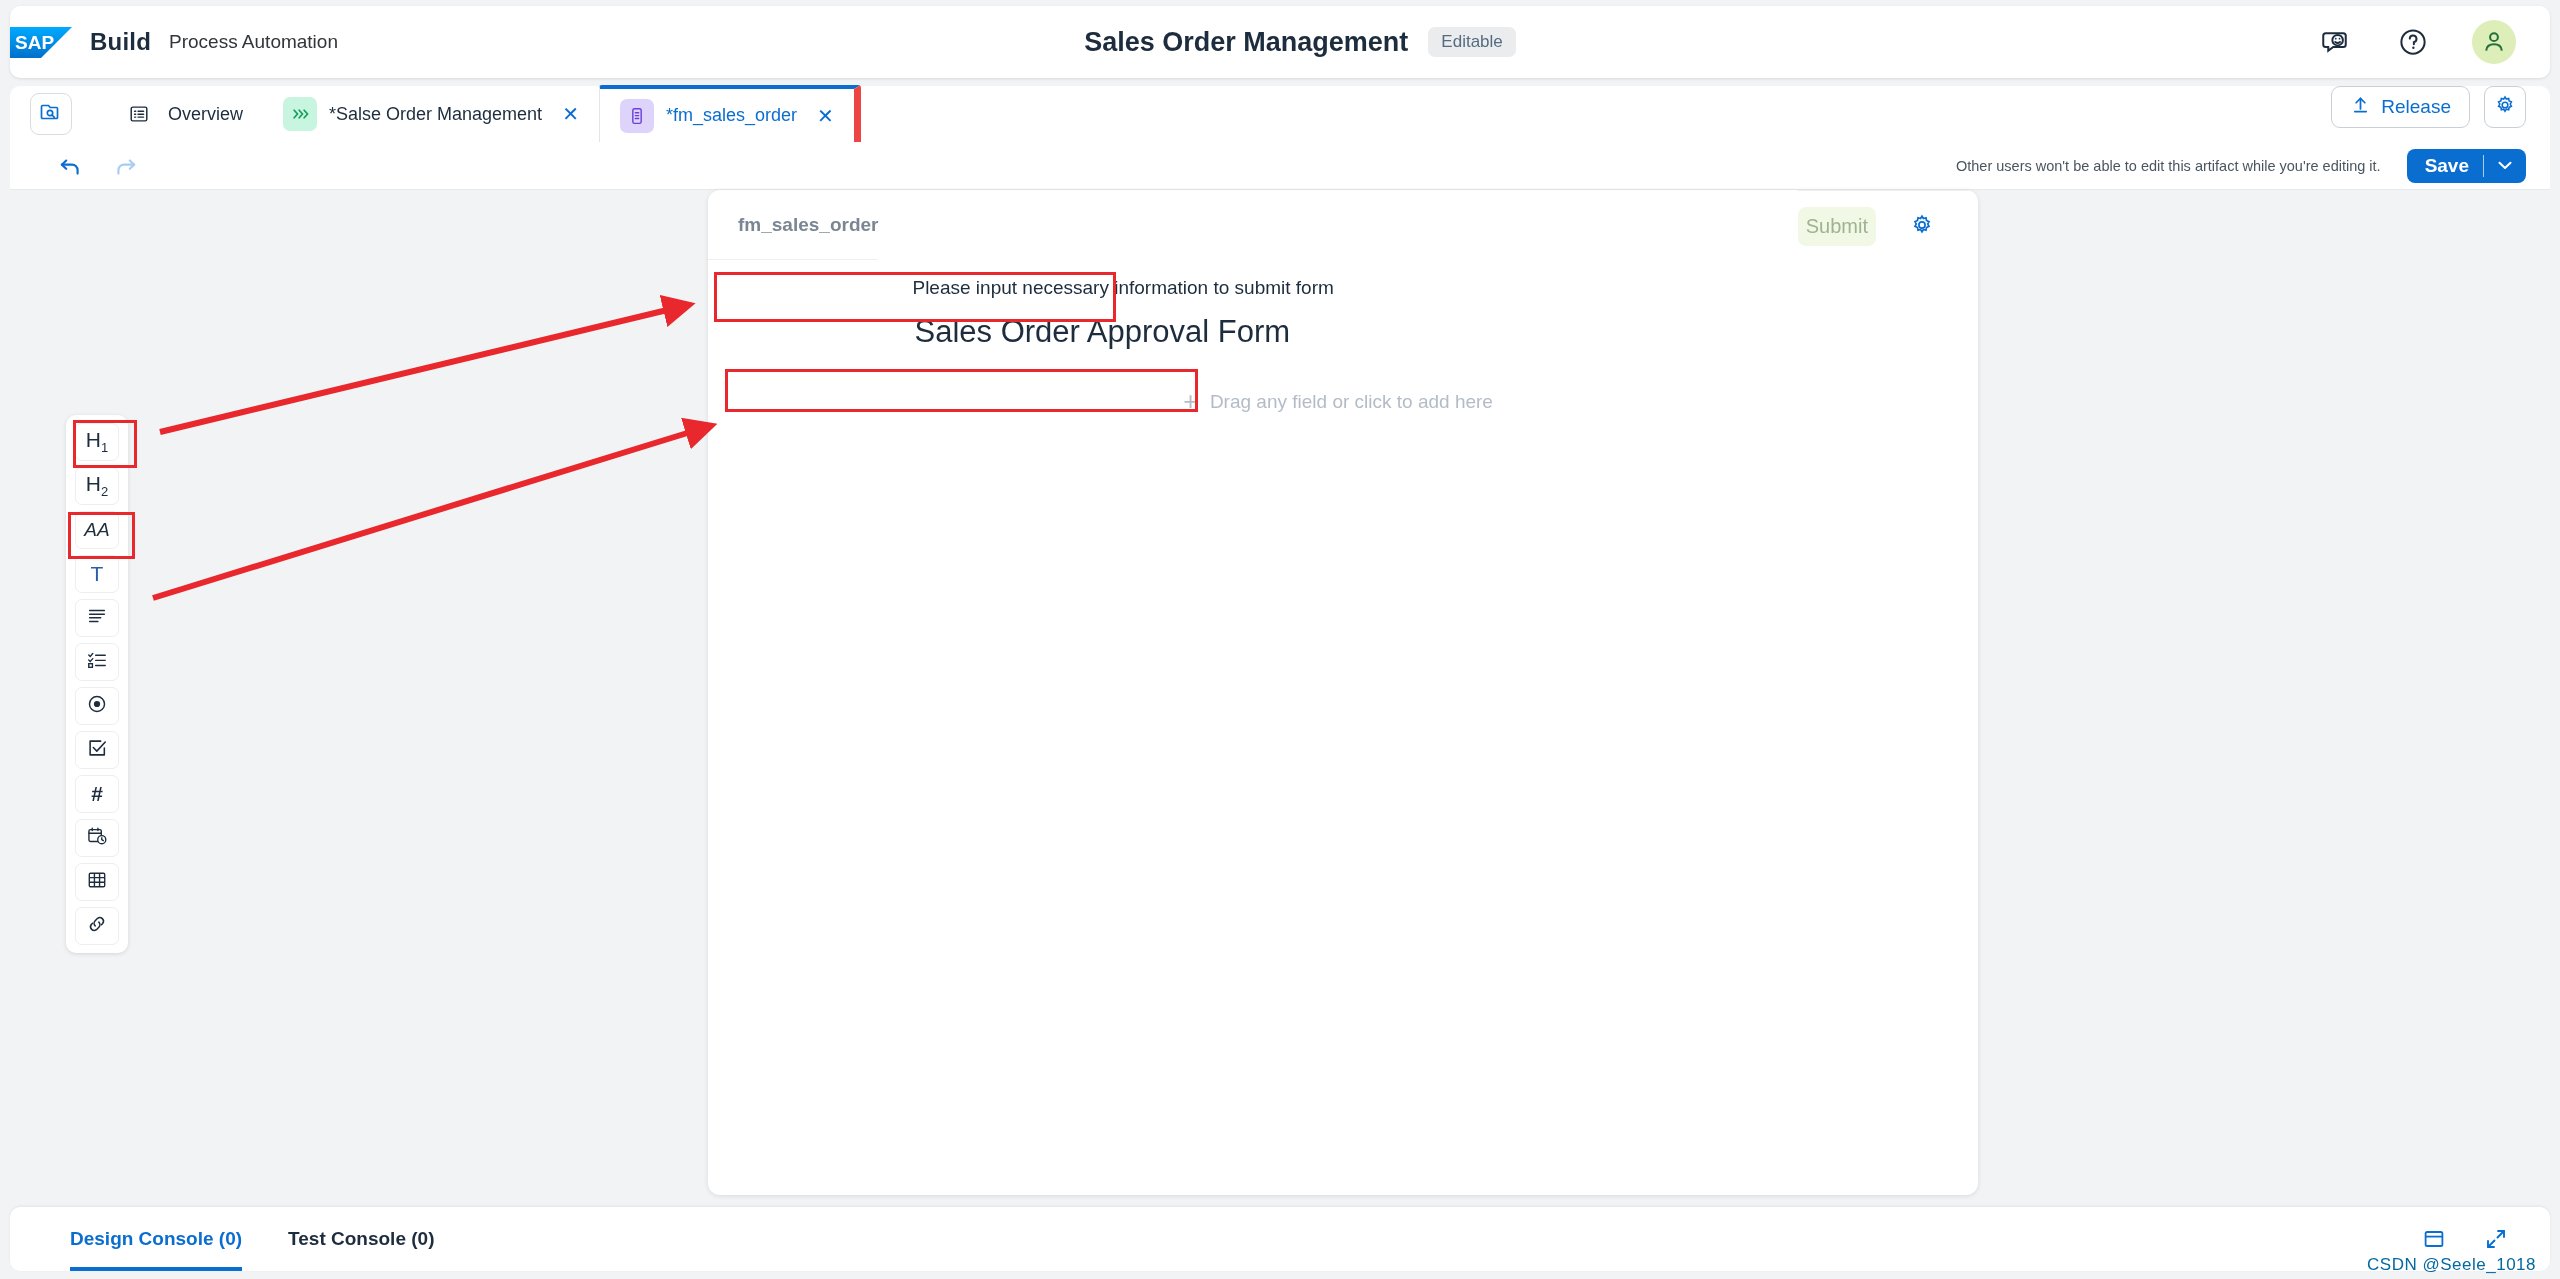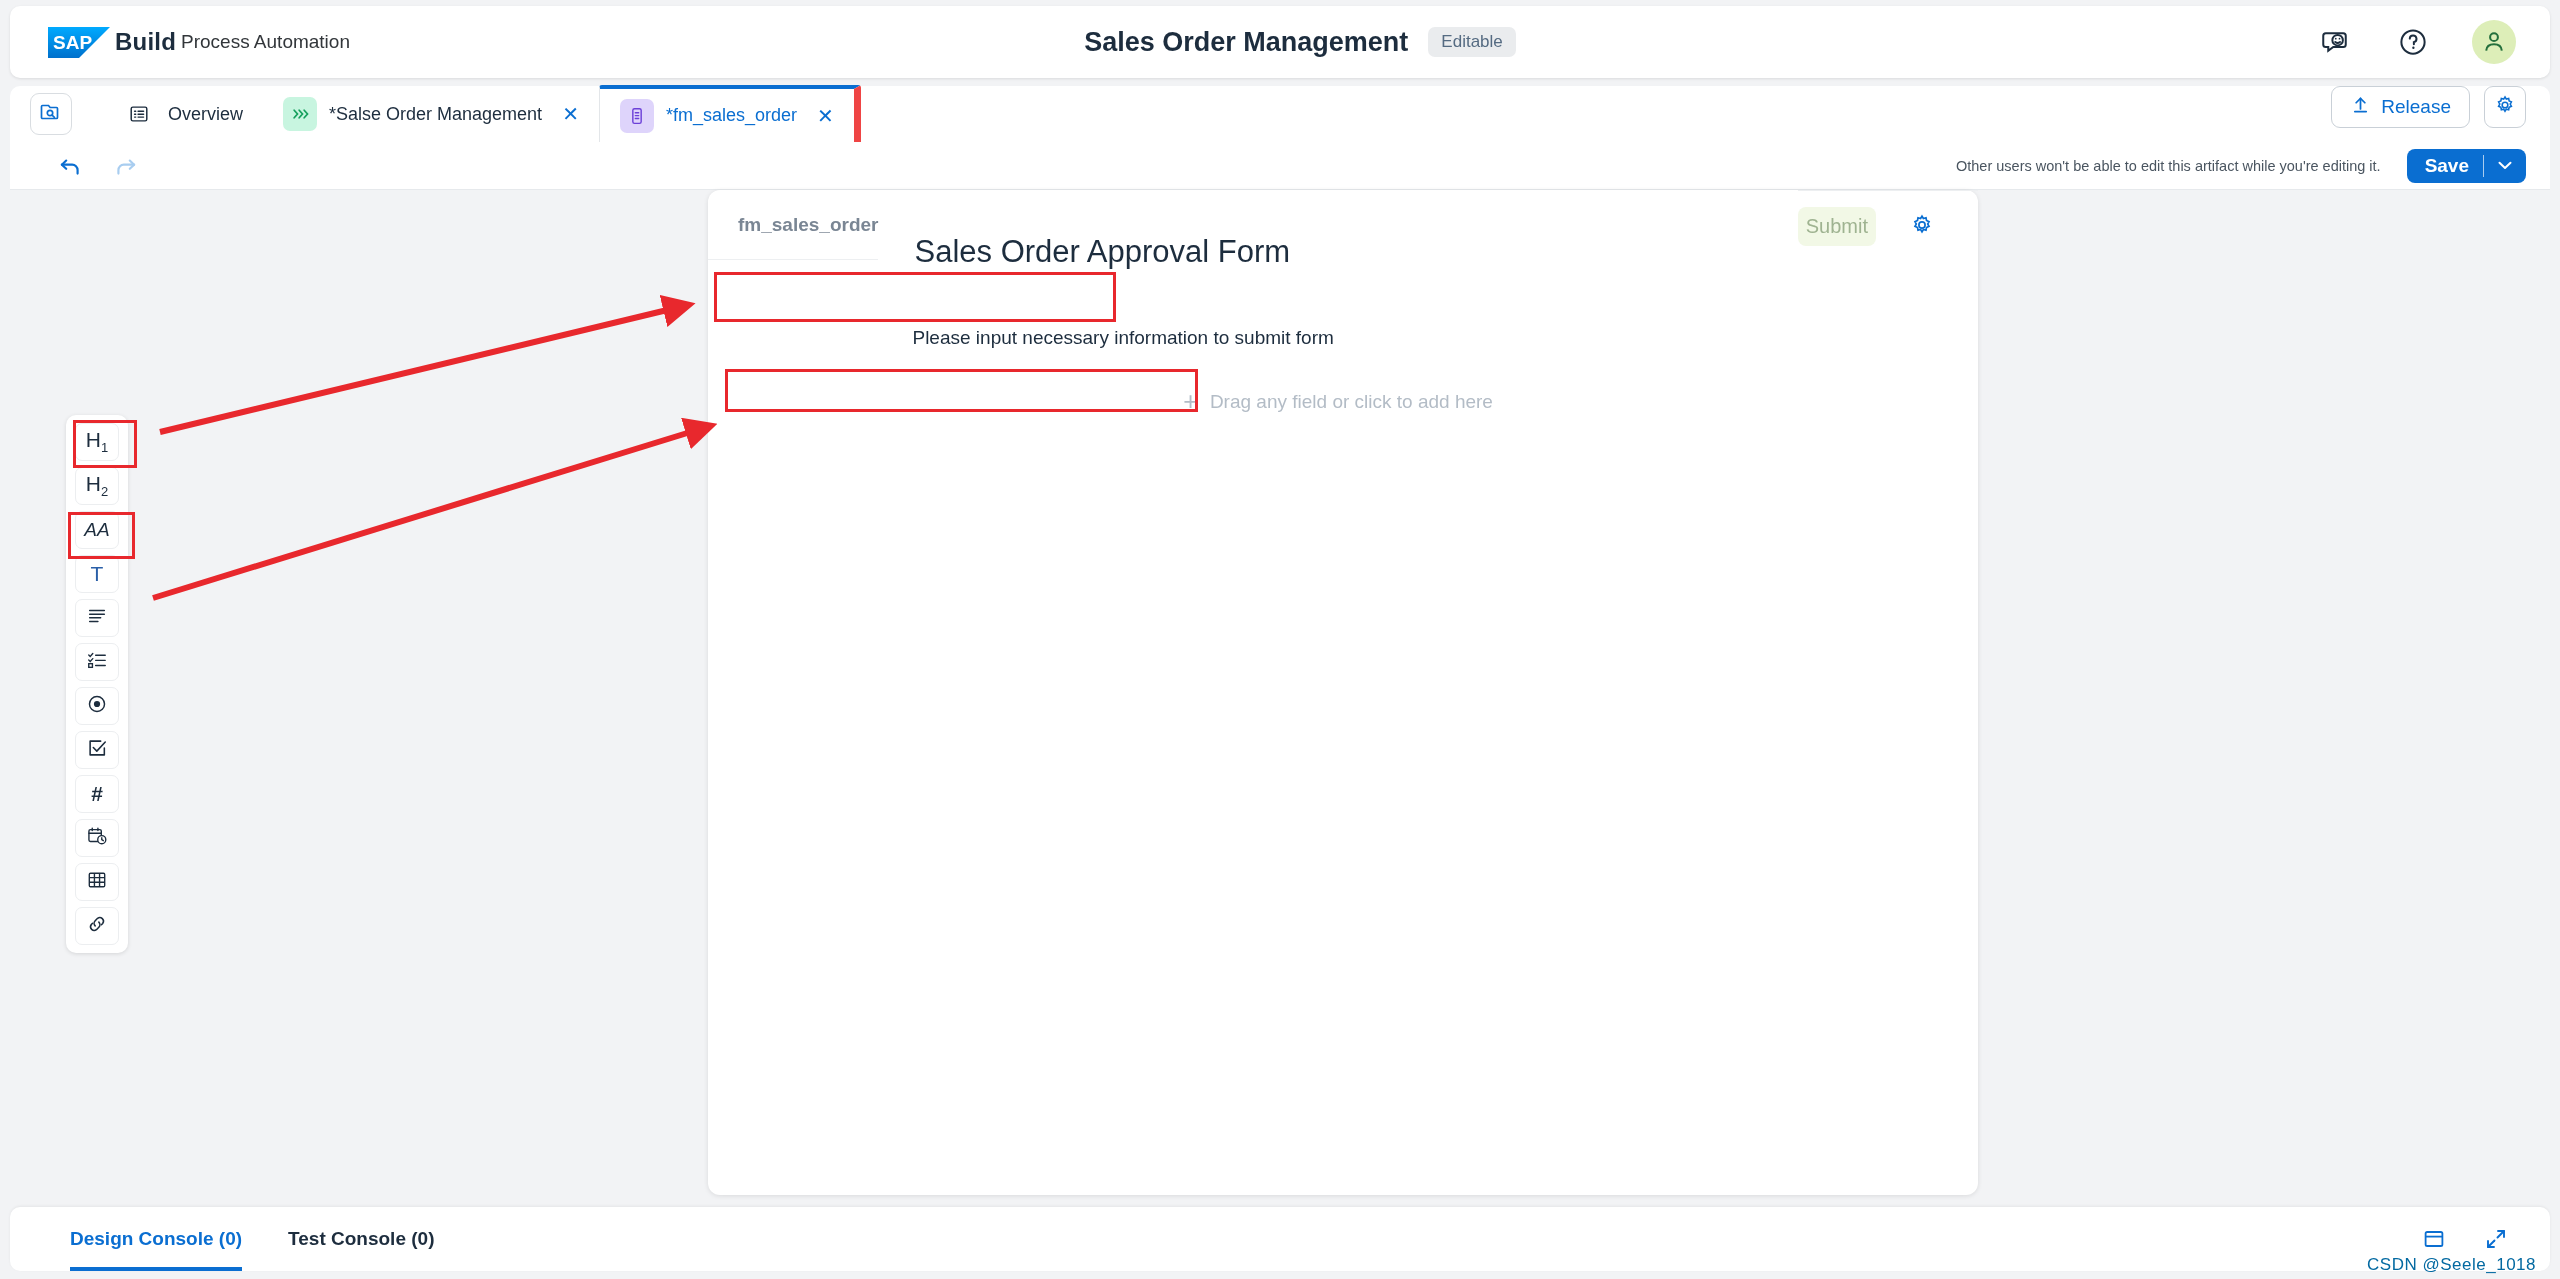--- a/index.html
+++ b/index.html
@@ -11,21 +11,21 @@
   }
   .app { position: relative; width: 2560px; height: 1279px; }
 
   
   .header {
     position: absolute; left: 10px; top: 6px; right: 10px; height: 72px;
     background: #ffffff; border-radius: 10px;
     box-shadow: 0 1px 3px rgba(0,0,0,0.10);
     display: flex; align-items: center;
   }
-  .brand { display: flex; align-items: center; margin-left: 38px; gap: 5px; }
+  .brand { display: flex; align-items: center; gap: 18px; }
   .sap-logo {
     width: 62px; height: 31px; position: relative; display: block;
   }
   .brand-build { font-size: 24px; font-weight: bold; color: #1d2d3e; letter-spacing: .2px; }
   .brand-sub { font-size: 19px; color: #32363a; font-weight: 400; }
 
   .header-title-wrap {
     position: absolute; left: 0; right: 0; top: 0; bottom: 0;
     display: flex; align-items: center; justify-content: center; gap: 20px;
     pointer-events: none;
@@ -431,24 +431,24 @@
           <path d="M14 10 a4 4 0 0 1 0 5.6 l-2.6 2.6 a4 4 0 0 1 -5.6 -5.6 l1.4 -1.4"></path>
         </svg>
       </span>
     </div>
   </div>
 
   <div class="form-card">
     <div class="form-head">fm_sales_order</div>
     <div class="form-body">
       <div>
+        <span class="form-subtitle">Please input necessary information to submit form</span>
+      </div>
+      <div>
         <span class="form-title">Sales Order Approval Form</span>
-      </div>
-      <div>
-        <span class="form-subtitle">Please input necessary information to submit form</span>
       </div>
       <div class="drop-hint">
         <span class="plus-sign">+</span>
         <span>Drag any field or click to add here</span>
       </div>
     </div>
     <div class="form-foot">
       <span class="submit-btn">Submit</span>
       <span class="foot-gear">
         <span>

